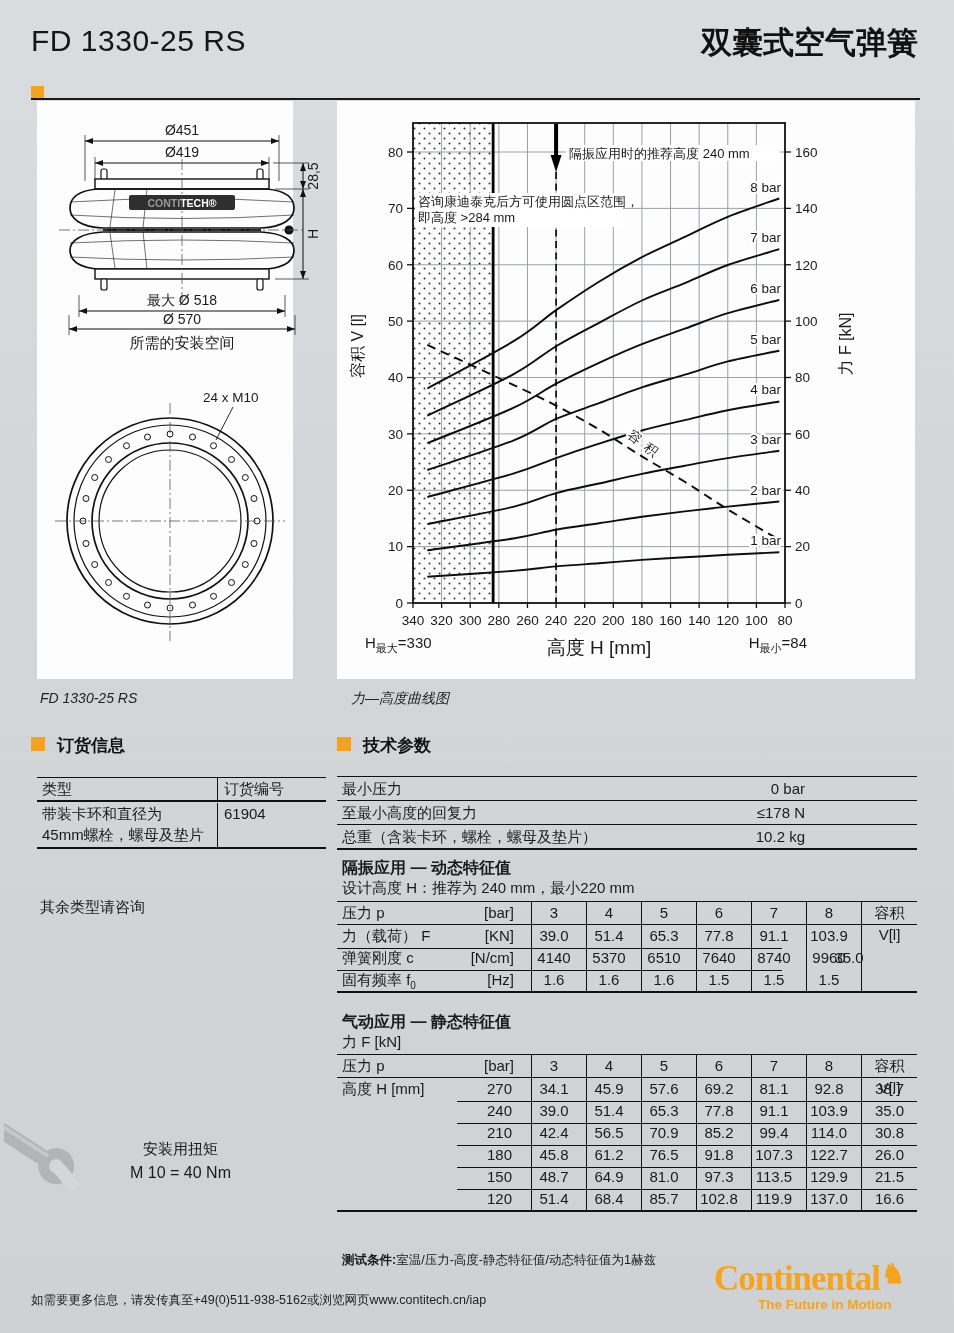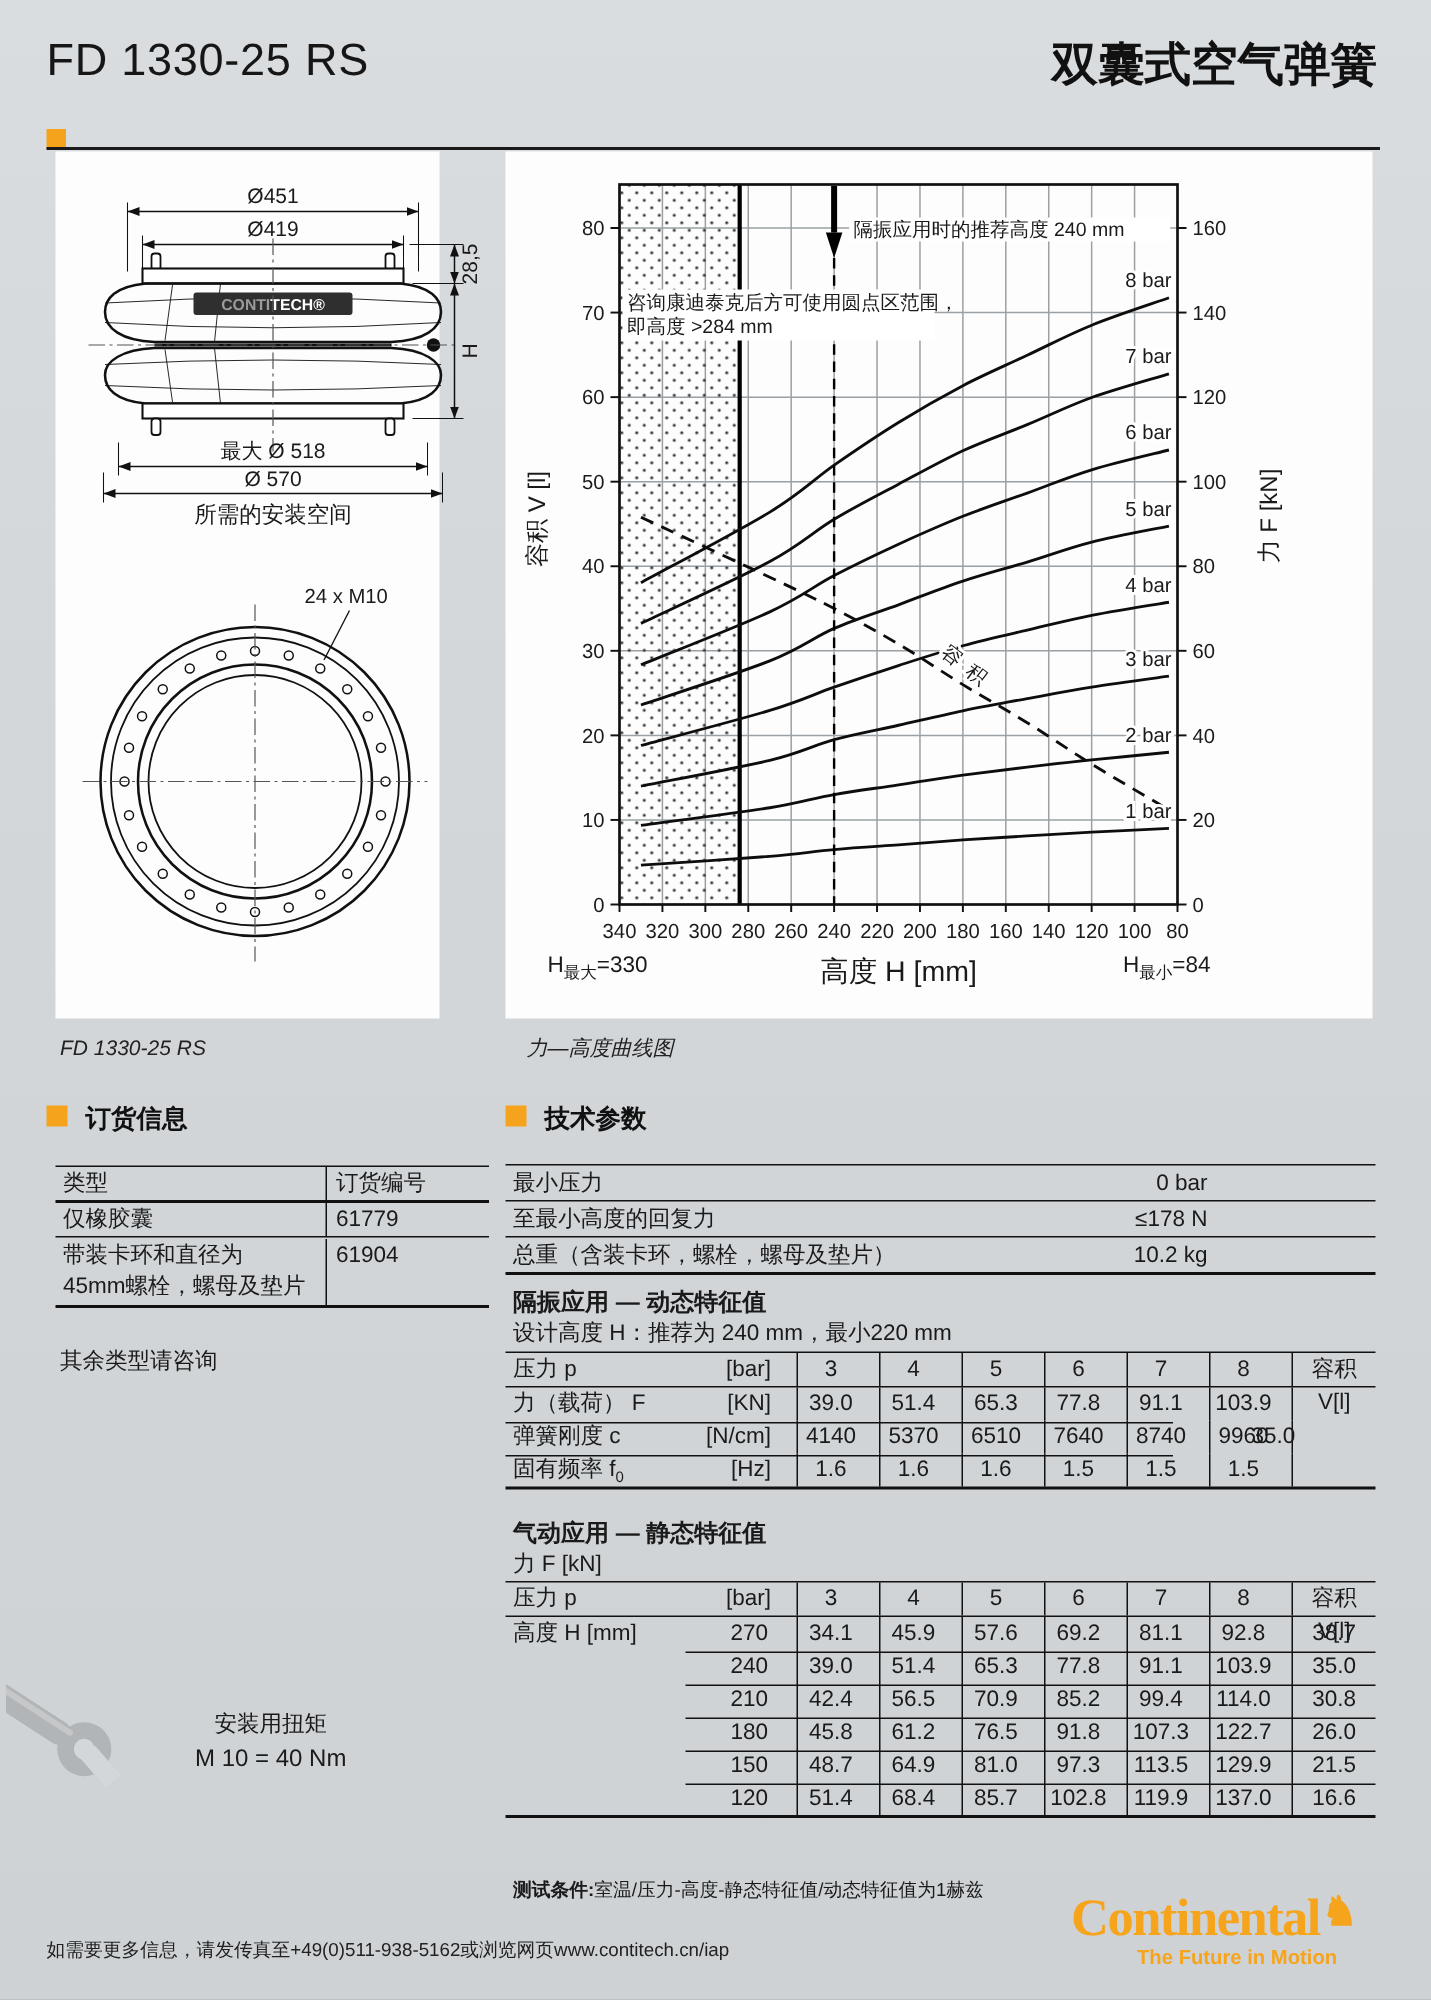--- a/index.html
+++ b/index.html
@@ -327,24 +327,20 @@
   <div class="sq" style="left:31px;top:737px;width:14px;height:14px;"></div>
   <div class="sec-title" style="left:57px;top:734px;">订货信息</div>
   <div class="sq" style="left:337px;top:737px;width:14px;height:14px;"></div>
   <div class="sec-title" style="left:363px;top:734px;">技术参数</div>
 
   <div class="otbl">
     <div class="o-row o-head">
       <span class="o-c1">类型</span>
       <span class="o-c2">订货编号</span>
     </div>
-    <div class="o-row o-r1">
-      <span class="o-c1">仅橡胶囊</span>
-      <span class="o-c2">61779</span>
-    </div>
     <div class="o-row o-r2">
       <span class="o-c1">带装卡环和直径为
 45mm螺栓，螺母及垫片</span>
       <span class="o-c2">61904</span>
     </div>
   </div>
   <div class="note">其余类型请咨询</div>
 
   <div class="ttbl">
     <div class="t-row">

